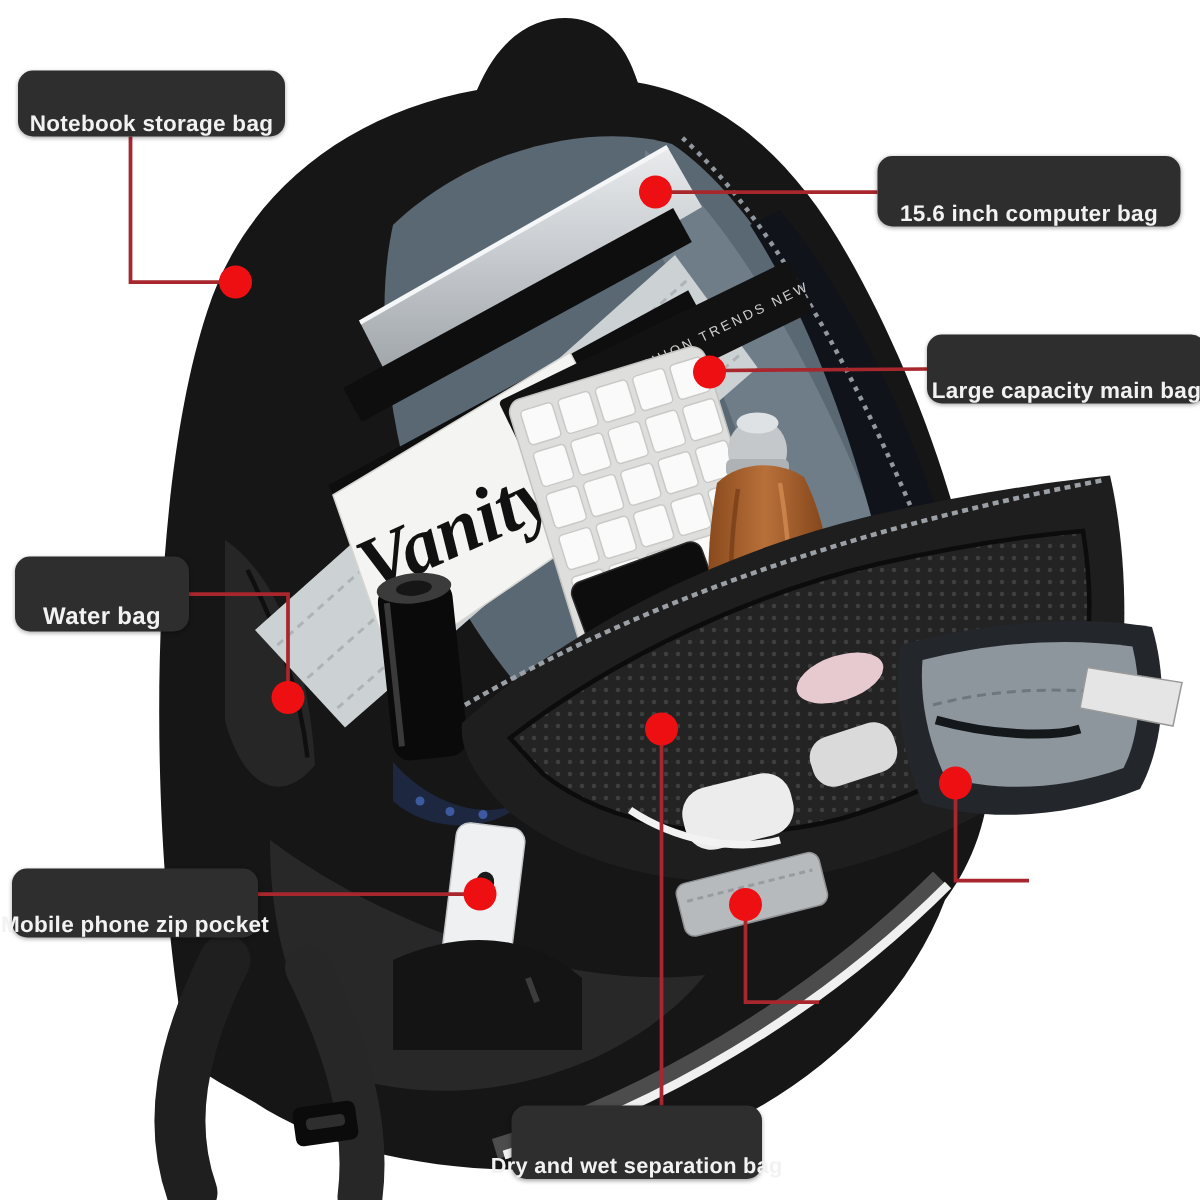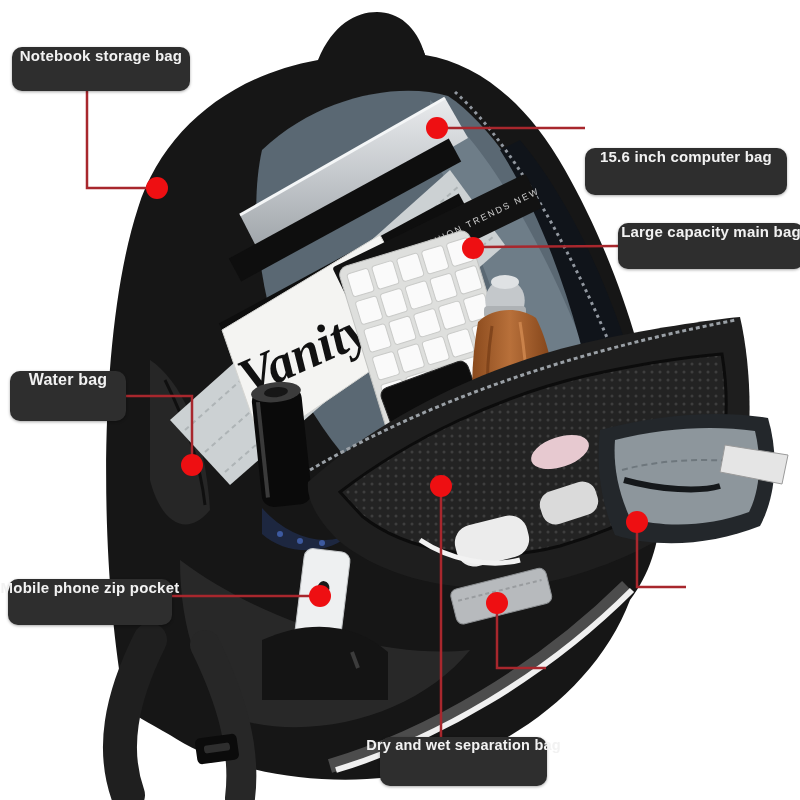--- a/index.html
+++ b/index.html
@@ -2,34 +2,34 @@
 <html style="--label-bg: #2e2e2e; --label-text: #f2f2f2; --leader-line: #a8272d; --dot: #ee0f12; --background: #ffffff;"><head>
 <meta charset="utf-8">
 <style>
   html,body{margin:0;padding:0;background:#ffffff;}
   #stage{
     position:relative;width:800px;height:800px;background:#ffffff;
     overflow:hidden;font-family:"Liberation Sans",sans-serif;
   }
   #art{position:absolute;left:0;top:0;width:800px;height:800px;}
   .callout{
-    position:absolute;display:flex;align-items:flex-start;justify-content:center;
+    position:absolute;display:flex;align-items:flex-end;justify-content:center;
     background:var(--label-bg,#2e2e2e);color:var(--label-text,#f2f2f2);
     border-radius:10px;font-size:15px;font-weight:600;letter-spacing:.2px;
     white-space:nowrap;box-shadow:0 1px 3px rgba(0,0,0,.35);
   }
   .callout span{overflow:visible;}
   .lbl-1{left:12px;top:47px;width:178px;height:44px;}
-  .lbl-2{left:585px;top:104px;width:202px;height:47px;margin-top:44px;}
+  .lbl-2{left:585px;top:104px;width:202px;height:47px;}
   .lbl-3{left:618px;top:223px;width:186px;height:46px;}
   .lbl-4{left:10px;top:371px;width:116px;height:50px;font-size:16px;}
   .lbl-5{left:8px;top:579px;width:164px;height:46px;}
   .lbl-6{left:686px;top:563px;width:114px;height:47px;}
   .lbl-7{left:546px;top:646px;width:110px;height:46px;}
-  .lbl-8{left:380px;top:737px;width:167px;height:49px;font-size:14.5px;}
+  .lbl-8{left:341px;top:737px;width:167px;height:49px;font-size:14.5px;}
   .leader{fill:none;stroke:var(--leader-line,#b2282e);stroke-width:2.5;}
   .dot{fill:var(--dot,#ee0f12);}
 </style>
 </head>
 <body>
 
 <div id="stage">
 
   <svg id="art" viewBox="0 0 800 800">
     <defs>

